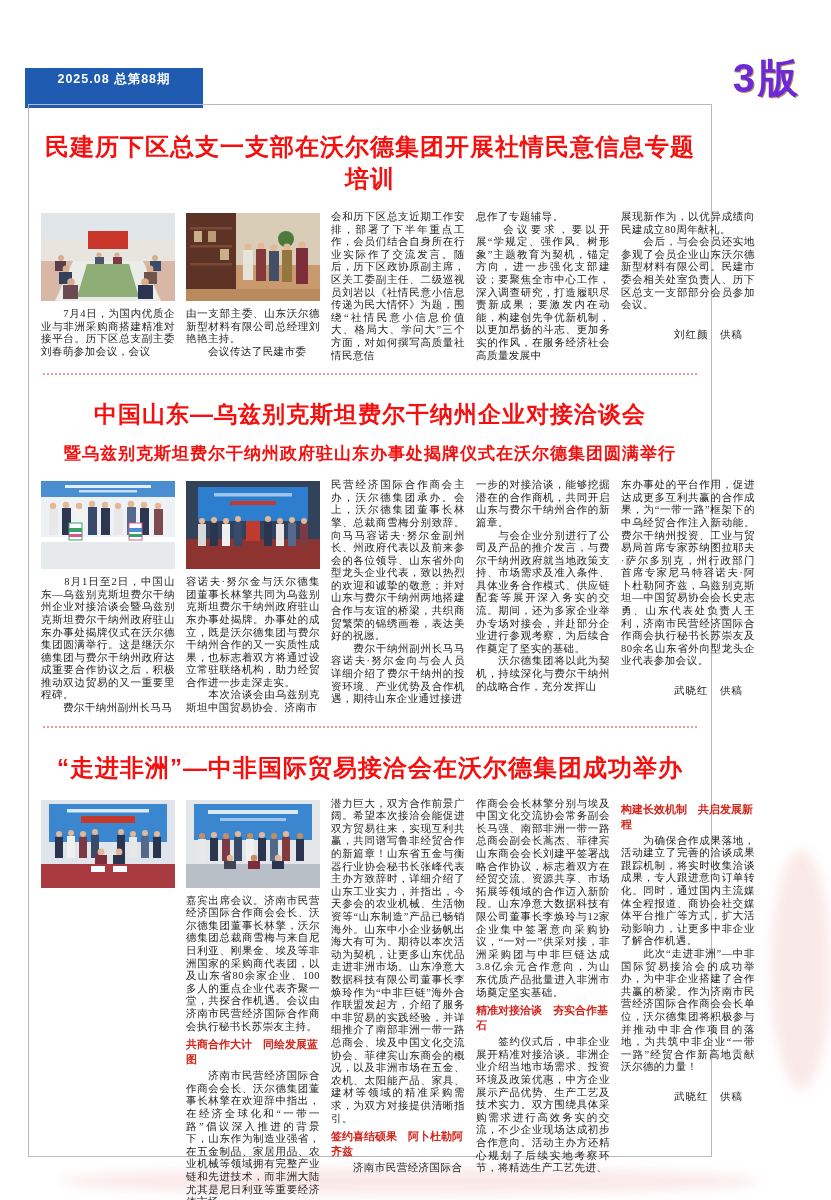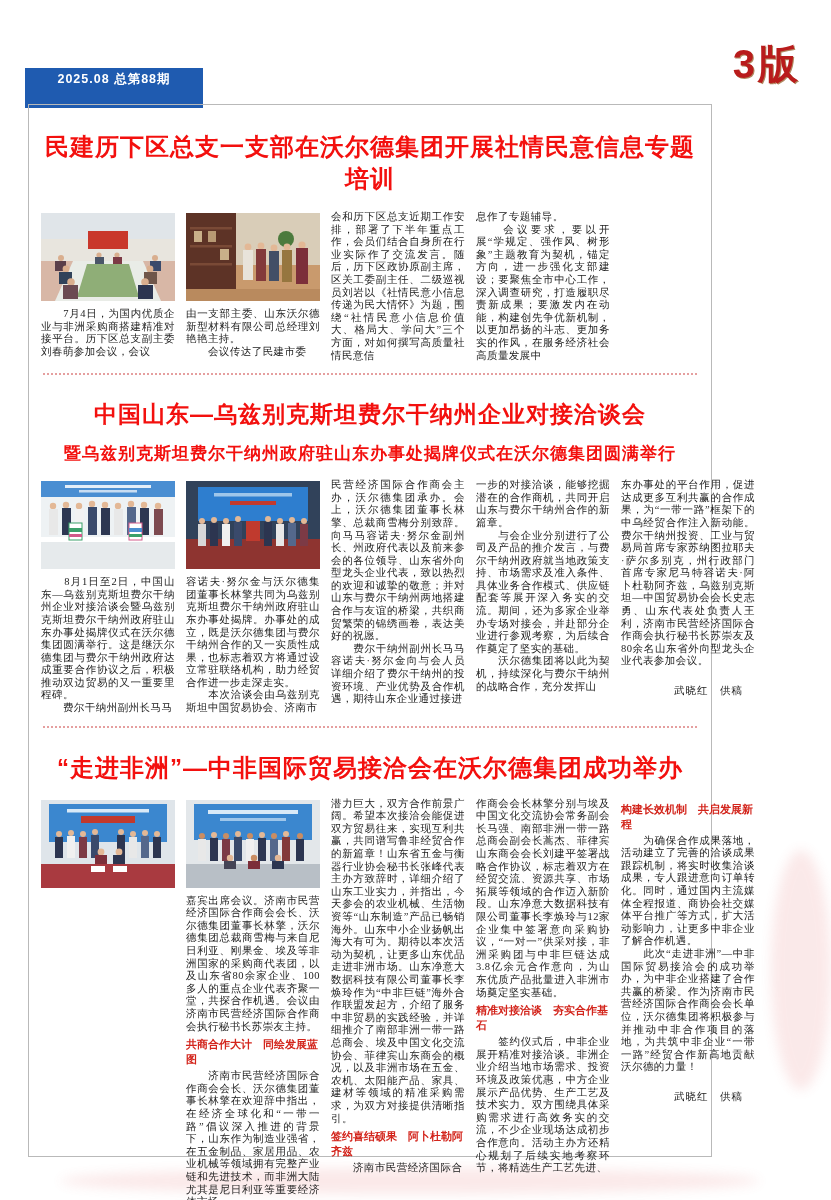--- a/index.html
+++ b/index.html
@@ -4,21 +4,21 @@
 <style>
   html,body{margin:0;padding:0;}
   body{width:831px;height:1200px;background:#ffffff;position:relative;
        font-family:"Liberation Serif","DejaVu Serif",serif;color:#1c1c1c;}
   .page{position:absolute;inset:0;overflow:hidden;background:#fff;}
 
   
   .issue-banner{position:absolute;left:25px;top:68px;min-width:178px;height:40px;
        background:#1f5bb0;color:#fff;text-align:center;letter-spacing:1px;box-sizing:border-box;
        font:bold 12.5px/23px "Liberation Sans","DejaVu Sans",sans-serif;padding:0 8px;}
-  .page-label{position:absolute;right:30px;top:44px;color:#b91c1c;letter-spacing:3px;
+  .page-label{position:absolute;right:30px;top:58px;color:#6d28d9;letter-spacing:3px;
        font:900 40px/1 "Liberation Sans","DejaVu Sans",sans-serif;
        text-shadow:1px 1px 0 #b08a62;transform:scaleY(1.02);}
 
   
   .artifact{position:absolute;border-radius:50%;filter:blur(6px);opacity:.13;background:#e05a5a;}
   .artifact.a1{right:0px;top:850px;width:60px;height:240px;}
   .artifact.a2{left:60px;bottom:6px;width:700px;height:26px;}
 
   
   .content-box{position:absolute;left:28px;top:104px;width:684px;height:1053px;
@@ -117,20 +117,25 @@
           </div>
           <p class="coltext">由一支部主委、山东沃尔德新型材料有限公司总经理刘艳艳主持。
 　　会议传达了民建市委</p>
         </div>
         <div class="col">
           <p class="coltext">会和历下区总支近期工作安排，部署了下半年重点工作，会员们结合自身所在行业实际作了交流发言。随后，历下区政协原副主席，区关工委副主任、二级巡视员刘岩以《社情民意小信息　传递为民大情怀》为题，围绕“社情民意小信息价值大、格局大、学问大”三个方面，对如何撰写高质量社情民意信</p>
         </div>
         <div class="col">
           <p class="coltext">息作了专题辅导。
 　　会议要求，要以开展“学规定、强作风、树形象”主题教育为契机，锚定方向，进一步强化支部建设；要聚焦全市中心工作，深入调查研究，打造履职尽责新成果；要激发内在动能，构建创先争优新机制，以更加昂扬的斗志、更加务实的作风，在服务经济社会高质量发展中</p>
+        </div>
+        <div class="col">
+          <p class="coltext">展现新作为，以优异成绩向民建成立80周年献礼。
+　　会后，与会会员还实地参观了会员企业山东沃尔德新型材料有限公司。民建市委会相关处室负责人、历下区总支一支部部分会员参加会议。</p>
+          <p class="byline">刘红颜　供稿</p>
         </div>
       </div>
     </section>
 
     <div class="divider"></div>
 
     <section class="article article-2">
       <h1 class="headline headline-1">中国山东—乌兹别克斯坦费尔干纳州企业对接洽谈会</h1>
       <h1 class="headline headline-2">暨乌兹别克斯坦费尔干纳州政府驻山东办事处揭牌仪式在沃尔德集团圆满举行</h1>
       <div class="cols">

